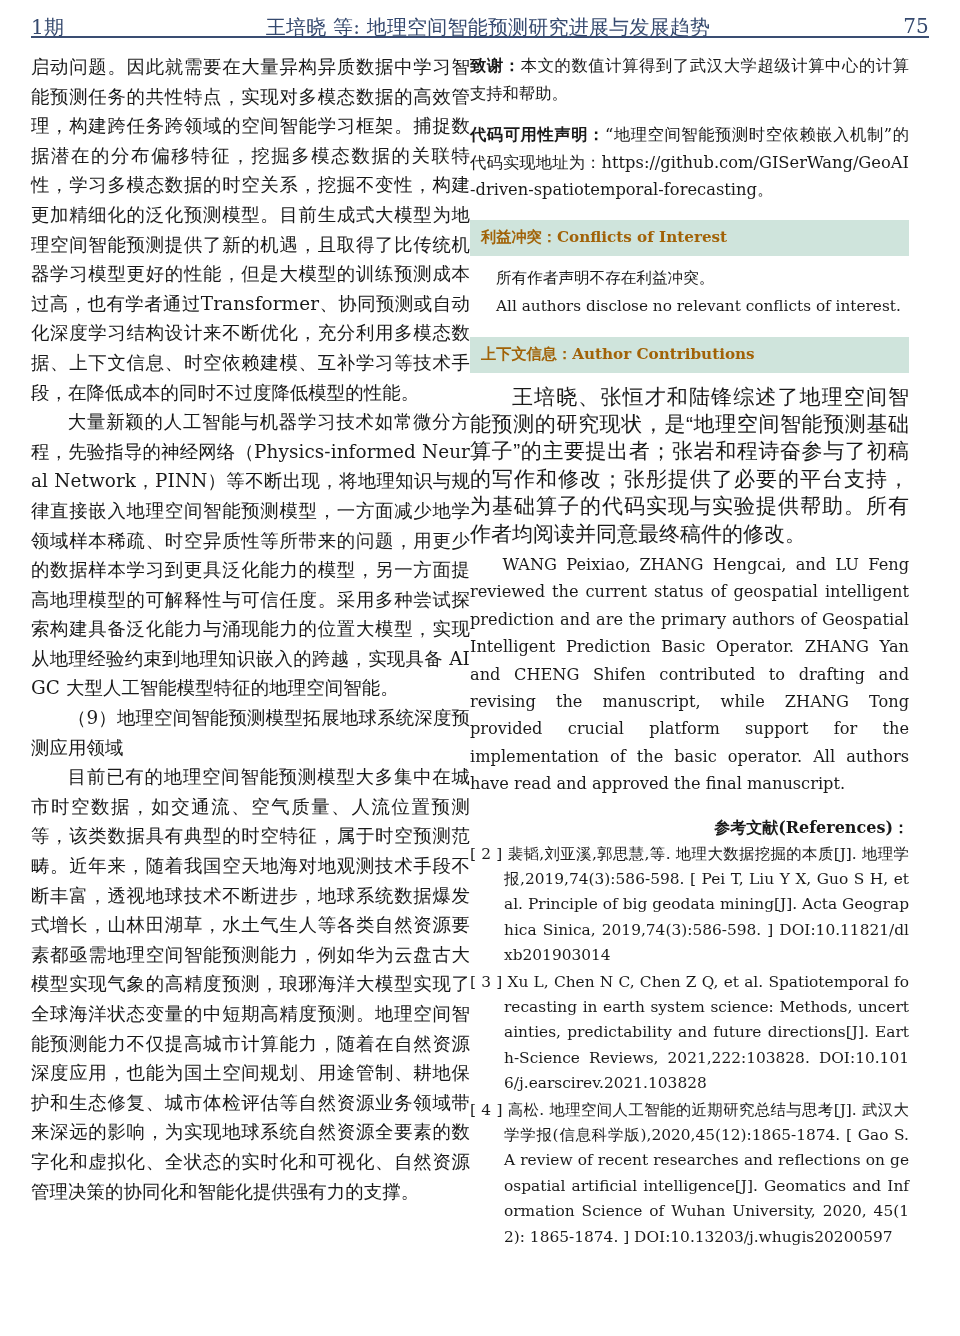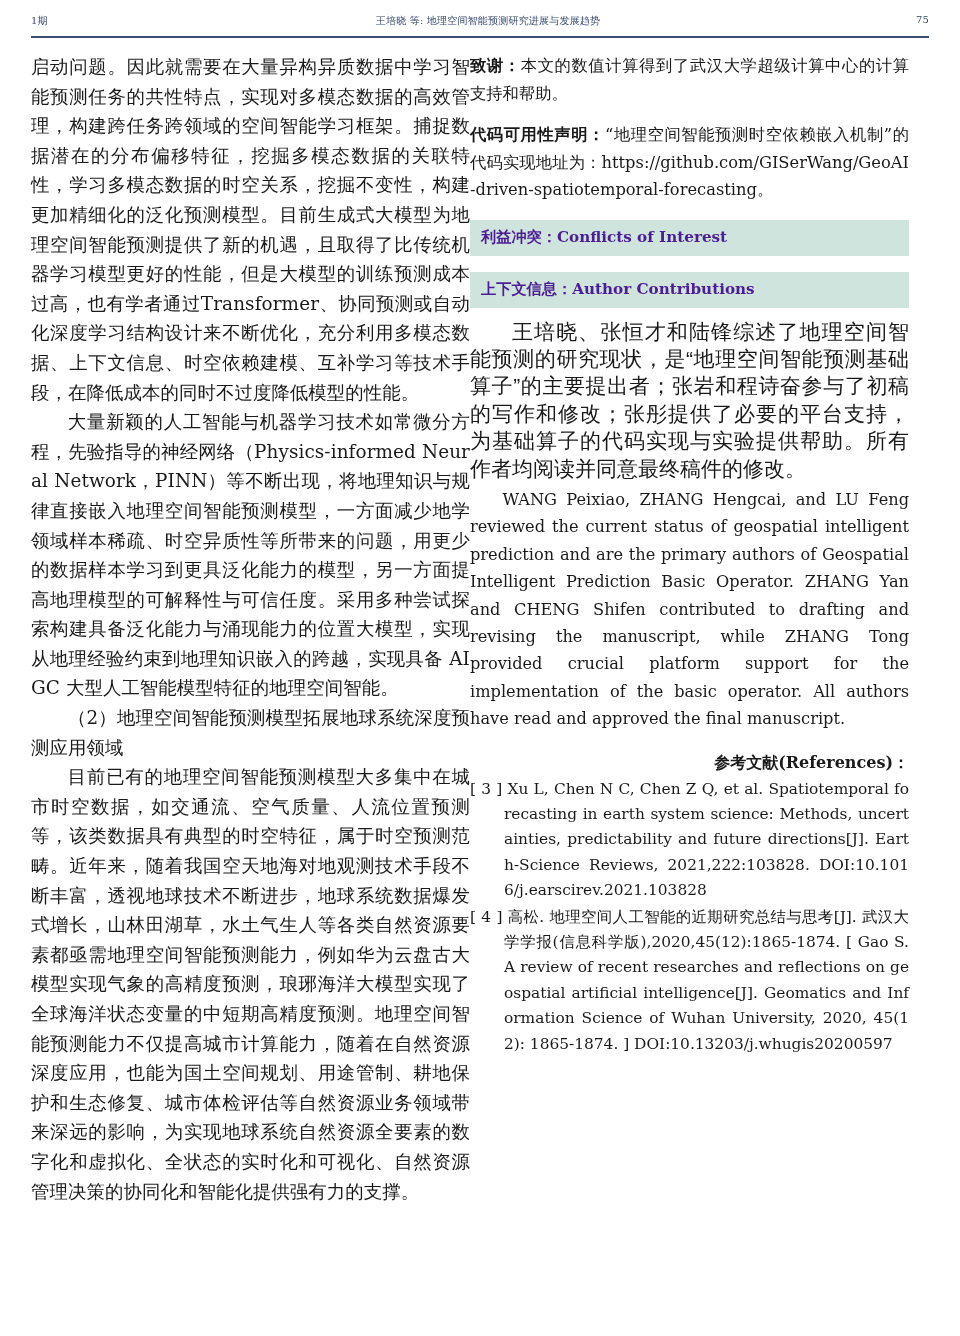--- a/index.html
+++ b/index.html
@@ -25,21 +25,21 @@
   .runhead {
     position: absolute;
     top: 14px;
     left: 31px;
     right: 31px;
     height: 30px;
     display: flex;
     align-items: flex-start;
     justify-content: flex-start;
     color: #35496e;
-    font-size: 10px;
+    font-size: 20px;
     font-family: "DejaVu Serif", "Liberation Serif", serif;
     letter-spacing: 0.2px;
   }
   .runhead-issue { flex: 0 0 auto; }
   .runhead-title {
     position: absolute;
     left: 16px; right: 0;
     text-align: center;
     pointer-events: none;
   }
@@ -93,21 +93,21 @@
     font-weight: bold;
   }
 
   
   .greenbar {
     background: #cfe4dc;
     padding: 8px 11px 9px 11px;
     font-size: 15.2px;
     font-weight: bold;
     font-family: "DejaVu Serif", "Liberation Serif", serif;
-    color: #4c1d95;
+    color: #a16207;
     margin: 0;
     line-height: 1.25;
   }
   .section-gap-top { margin-top: 16px; }
   .section-body {
     padding: 10px 0 2px 0;
   }
   .cn-small {
     font-family: "DejaVu Serif", "Liberation Serif", serif;
     font-size: 15.6px;
@@ -175,38 +175,43 @@
     <span class="runhead-title">王培晓  等: 地理空间智能预测研究进展与发展趋势</span>
     <span class="runhead-page">75</span>
   </div>
   <div class="runhead-rule"></div>
 
   <div class="columns">
 
     <div class="col">
       <p class="cn-p">启动问题。因此就需要在大量异构异质数据中学习智能预测任务的共性特点，实现对多模态数据的高效管理，构建跨任务跨领域的空间智能学习框架。捕捉数据潜在的分布偏移特征，挖掘多模态数据的关联特性，学习多模态数据的时空关系，挖掘不变性，构建更加精细化的泛化预测模型。目前生成式大模型为地理空间智能预测提供了新的机遇，且取得了比传统机器学习模型更好的性能，但是大模型的训练预测成本过高，也有学者通过Transformer、协同预测或自动化深度学习结构设计来不断优化，充分利用多模态数据、上下文信息、时空依赖建模、互补学习等技术手段，在降低成本的同时不过度降低模型的性能。</p>
       <p class="cn-p indent">大量新颖的人工智能与机器学习技术如常微分方程，先验指导的神经网络（Physics-informed Neural Network，PINN）等不断出现，将地理知识与规律直接嵌入地理空间智能预测模型，一方面减少地学领域样本稀疏、时空异质性等所带来的问题，用更少的数据样本学习到更具泛化能力的模型，另一方面提高地理模型的可解释性与可信任度。采用多种尝试探索构建具备泛化能力与涌现能力的位置大模型，实现从地理经验约束到地理知识嵌入的跨越，实现具备 AIGC 大型人工智能模型特征的地理空间智能。</p>
-      <p class="cn-p indent">（2）地理空间智能预测模型拓展地球系统深度预测应用领域</p>
+      <p class="cn-p indent">（9）地理空间智能预测模型拓展地球系统深度预测应用领域</p>
       <p class="cn-p indent">目前已有的地理空间智能预测模型大多集中在城市时空数据，如交通流、空气质量、人流位置预测等，该类数据具有典型的时空特征，属于时空预测范畴。近年来，随着我国空天地海对地观测技术手段不断丰富，透视地球技术不断进步，地球系统数据爆发式增长，山林田湖草，水土气生人等各类自然资源要素都亟需地理空间智能预测能力，例如华为云盘古大模型实现气象的高精度预测，琅琊海洋大模型实现了全球海洋状态变量的中短期高精度预测。地理空间智能预测能力不仅提高城市计算能力，随着在自然资源深度应用，也能为国土空间规划、用途管制、耕地保护和生态修复、城市体检评估等自然资源业务领域带来深远的影响，为实现地球系统自然资源全要素的数字化和虚拟化、全状态的实时化和可视化、自然资源管理决策的协同化和智能化提供强有力的支撑。</p>
     </div>
 
     <div class="col">
 
       <p class="decl"><b>致谢：</b><span>本文的数值计算得到了武汉大学超级计算中心的计算支持和帮助。</span></p>
 
       <p class="decl"><b>代码可用性声明：</b><span>“地理空间智能预测时空依赖嵌入机制”的代码实现地址为：https://github.com/GISerWang/GeoAI-driven-spatiotemporal-forecasting。</span></p>
 
       <div class="greenbar section-gap-top">利益冲突：Conflicts of Interest</div>
+      <div class="section-body">
+        <p class="cn-small">所有作者声明不存在利益冲突。</p>
+        <p class="en-small">All authors disclose no relevant conflicts of interest.</p>
+      </div>
 
       <div class="greenbar section-gap-top">上下文信息：Author Contributions</div>
       <div class="section-body">
         <p class="contrib-cn">王培晓、张恒才和陆锋综述了地理空间智能预测的研究现状，是“地理空间智能预测基础算子”的主要提出者；张岩和程诗奋参与了初稿的写作和修改；张彤提供了必要的平台支持，为基础算子的代码实现与实验提供帮助。所有作者均阅读并同意最终稿件的修改。</p>
         <p class="contrib-en">WANG Peixiao, ZHANG Hengcai, and LU Feng reviewed the current status of geospatial intelligent prediction and are the primary authors of Geospatial Intelligent Prediction Basic Operator. ZHANG Yan and CHENG Shifen contributed to drafting and revising the manuscript, while ZHANG Tong provided crucial platform support for the implementation of the basic operator. All authors have read and approved the final manuscript.</p>
       </div>
 
       <div class="refs-title">参考文献(References)：</div>
 
+      <p class="ref"><span class="num">[ 2 ]</span> <span>裴韬,刘亚溪,郭思慧,等. 地理大数据挖掘的本质[J]. 地理学报,2019,74(3):586-598. [ Pei T, Liu Y X, Guo S H, et al. Principle of big geodata mining[J]. Acta Geographica Sinica, 2019,74(3):586-598. ] DOI:10.11821/dlxb201903014</span></p>
       <p class="ref"><span class="num">[ 3 ]</span> <span>Xu L, Chen N C, Chen Z Q, et al. Spatiotemporal forecasting in earth system science: Methods, uncertainties, predictability and future directions[J]. Earth-Science Reviews, 2021,222:103828. DOI:10.1016/j.earscirev.2021.103828</span></p>
       <p class="ref"><span class="num">[ 4 ]</span> <span>高松. 地理空间人工智能的近期研究总结与思考[J]. 武汉大学学报(信息科学版),2020,45(12):1865-1874. [ Gao S. A review of recent researches and reflections on geospatial artificial intelligence[J]. Geomatics and Information Science of Wuhan University, 2020, 45(12): 1865-1874. ] DOI:10.13203/j.whugis20200597</span></p>
 
     </div>
   </div>
 </div>
 
 </body></html>

